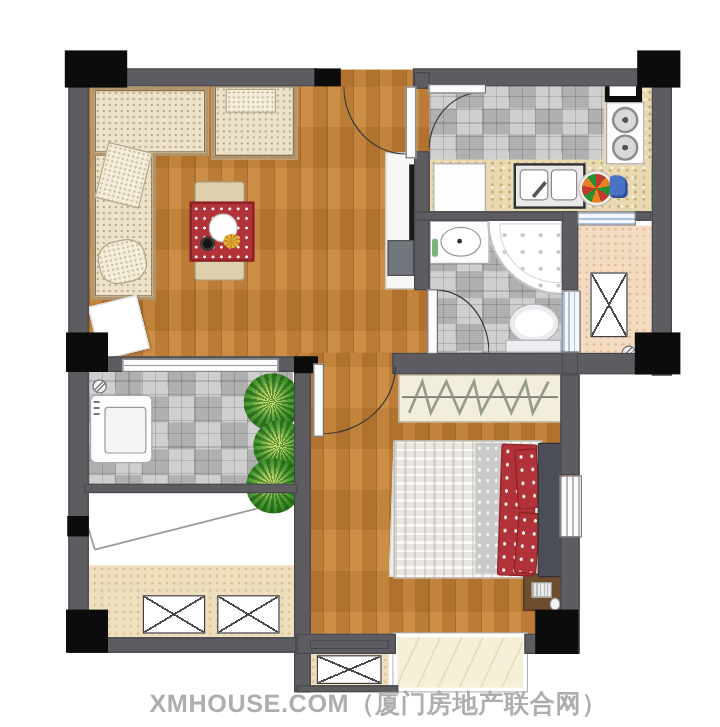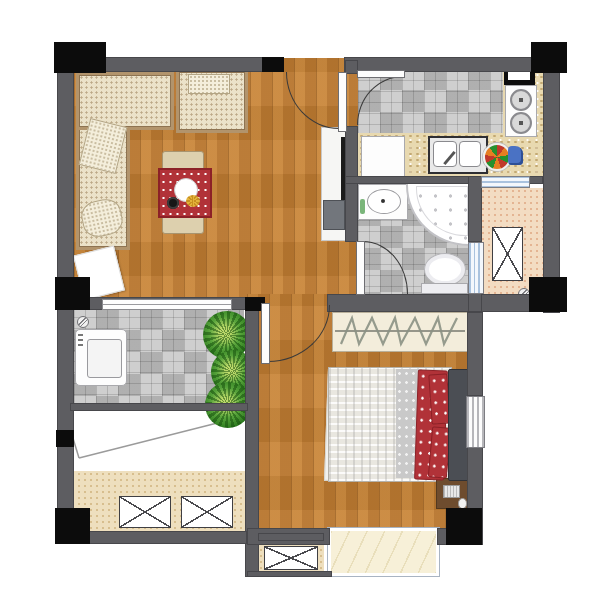--- a/index.html
+++ b/index.html
@@ -221,13 +221,14 @@
 
   <div class="abs leaf" style="left:338px;top:72px;width:7px;height:58px;"></div>
   <div class="abs arc" style="left:286px;top:72px;width:52px;height:56px;border-left:1.5px solid #3a3a3a;border-bottom:1.5px solid #3a3a3a;border-bottom-left-radius:100% 100%;"></div>
   <div class="abs leaf" style="left:357px;top:70px;width:46px;height:6px;"></div>
   <div class="abs arc" style="left:357px;top:76px;width:45px;height:48px;border-top:1.5px solid #3a3a3a;border-left:1.5px solid #3a3a3a;border-top-left-radius:100% 100%;"></div>
   <div class="abs leaf" style="left:356px;top:241px;width:7px;height:52px;"></div>
   <div class="abs arc" style="left:363px;top:241px;width:44px;height:52px;border-top:1.5px solid #3a3a3a;border-right:1.5px solid #3a3a3a;border-top-right-radius:100% 100%;"></div>
   <div class="abs leaf" style="left:261px;top:303px;width:7px;height:59px;"></div>
   <div class="abs arc" style="left:268px;top:305px;width:61px;height:56px;border-bottom:1.5px solid #3a3a3a;border-right:1.5px solid #3a3a3a;border-bottom-right-radius:100% 100%;"></div>
 
+  <div class="abs watermark" style="left:50%;top:572px;transform:translateX(-46%);">XMHOUSE.COM（厦门房地产联合网）</div>
 </div>
 
 </body></html>

